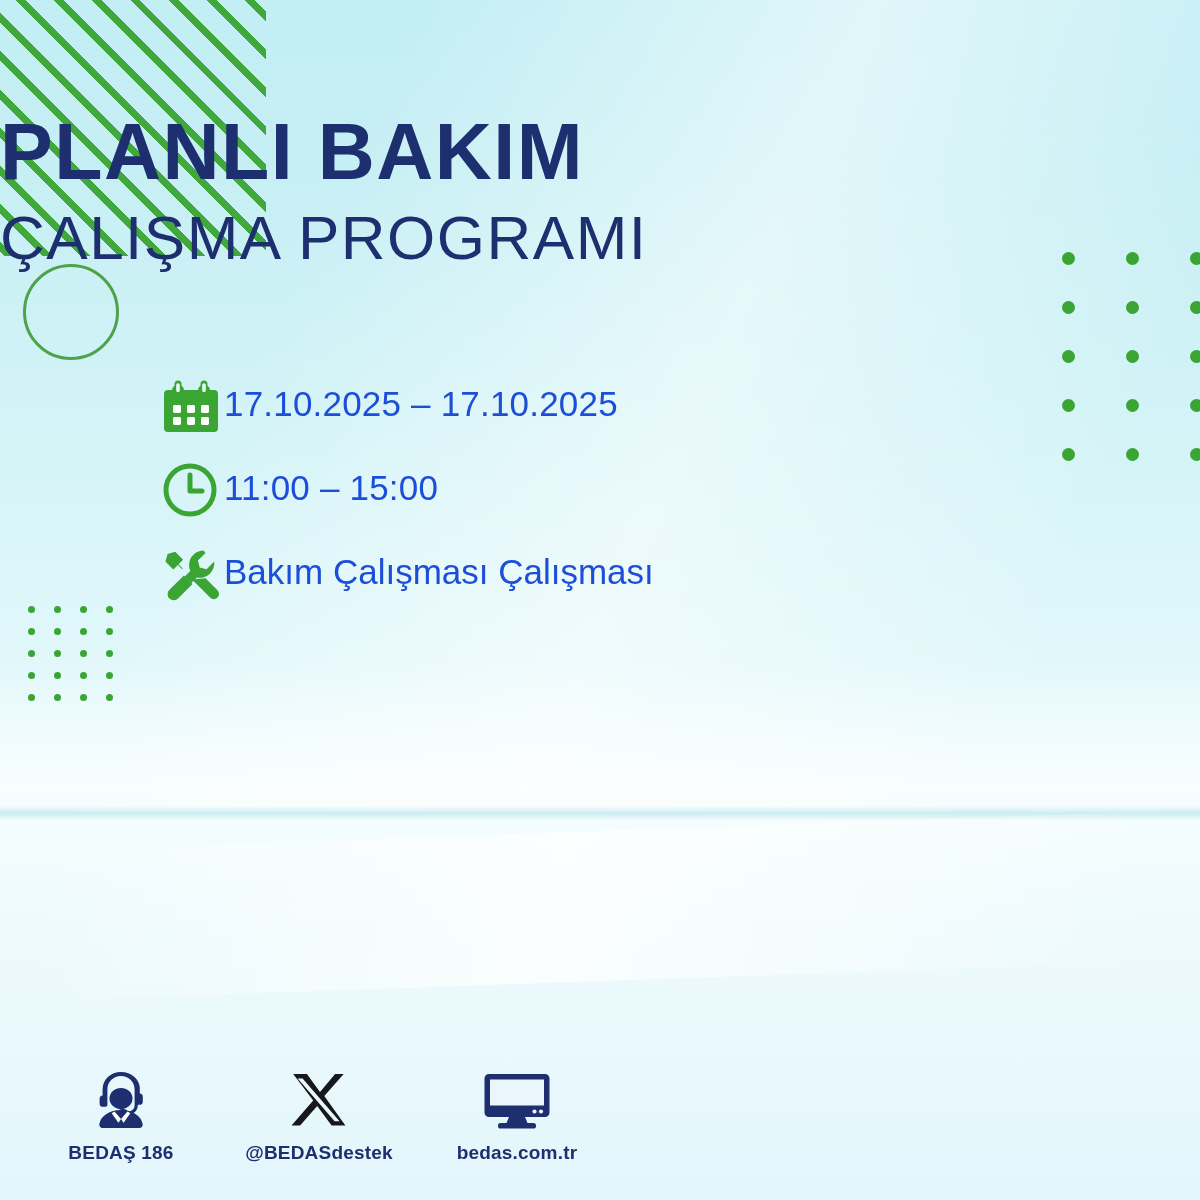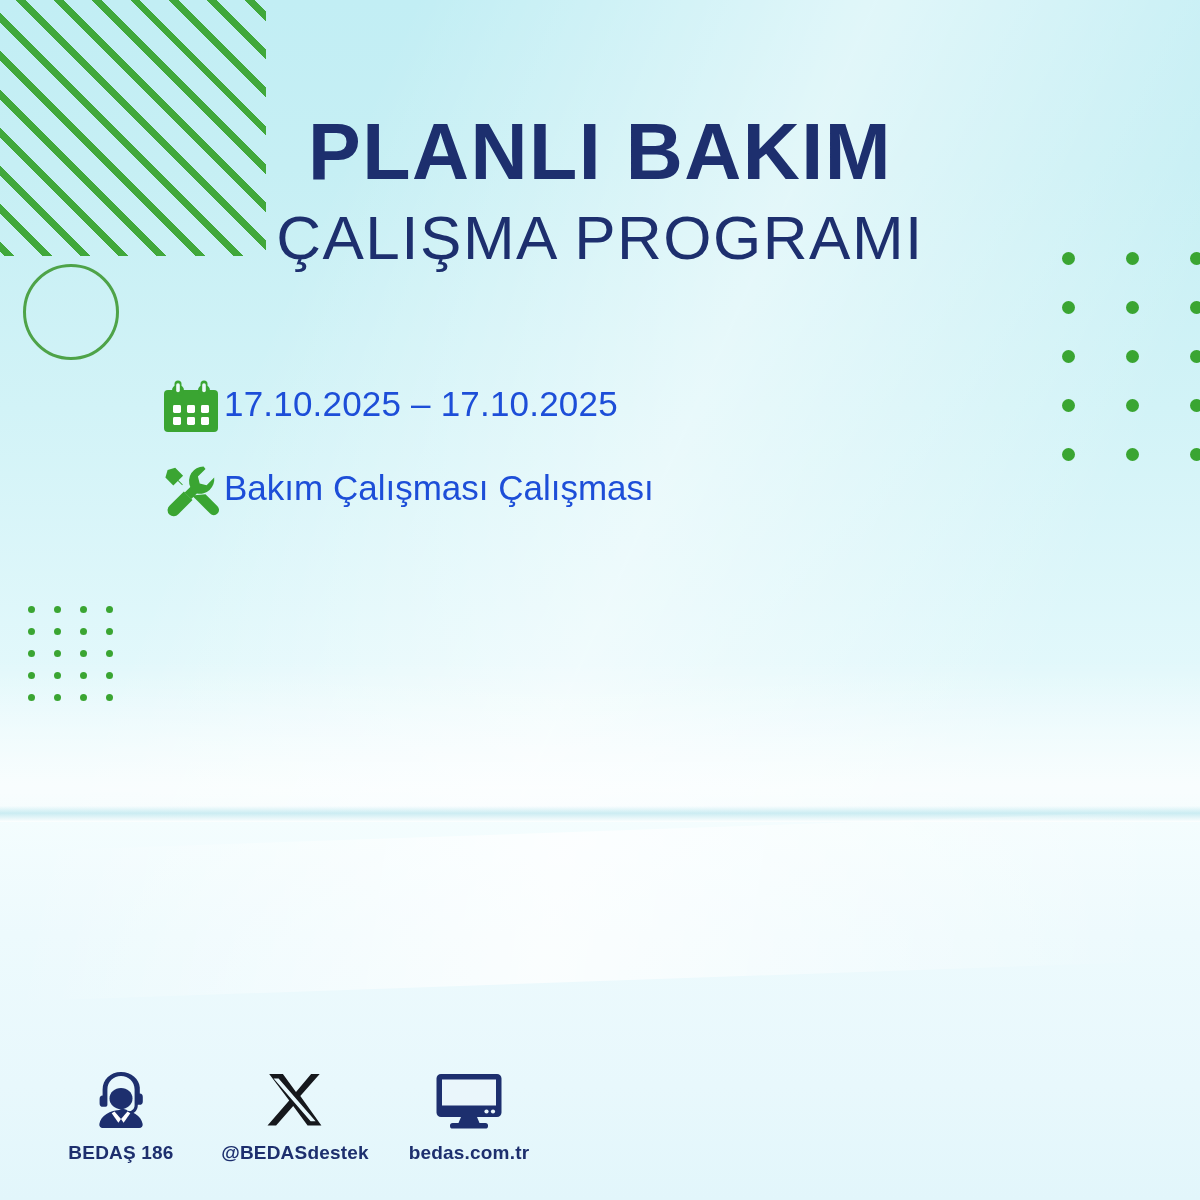--- a/index.html
+++ b/index.html
@@ -149,21 +149,20 @@
     align-items: center;
   }
   .dotgrid-right span { width: 13px; height: 13px; }
 
   
   .title-wrap {
     position: absolute;
     left: 0;
     top: 112px;
     width: 1200px;
-    text-align: center;
   }
   .title-main {
     font-family: "Liberation Sans", sans-serif;
     font-weight: 700;
     font-size: 79px;
     line-height: 1.0;
     letter-spacing: 1.5px;
     color: #1d2f6e;
     margin: 0;
     white-space: nowrap;
@@ -219,21 +218,21 @@
   .row-task { margin-top: 6px; }
   .row-addr { margin-top: 6px; }
 
   
   .contacts {
     position: absolute;
     left: 46px;
     top: 1068px;
     display: flex;
     align-items: flex-end;
-    gap: 24px;
+    gap: 48px;
   }
   .contact {
     width: 150px;
     display: flex;
     flex-direction: column;
     align-items: center;
   }
   .contact .glyph {
     height: 62px;
     display: flex;
@@ -362,20 +361,29 @@
           <rect x="25" y="27" width="8" height="8" rx="1.4" fill="#ffffff"></rect>
           <rect x="39" y="27" width="8" height="8" rx="1.4" fill="#ffffff"></rect>
           <rect x="11" y="39" width="8" height="8" rx="1.4" fill="#ffffff"></rect>
           <rect x="25" y="39" width="8" height="8" rx="1.4" fill="#ffffff"></rect>
           <rect x="39" y="39" width="8" height="8" rx="1.4" fill="#ffffff"></rect>
         </svg>
       </div>
       <div class="info-text">17.10.2025 – 17.10.2025</div>
     </div>
 
+    <div class="info-row row-time">
+      <div class="info-icon">
+        <svg width="56" height="56" viewBox="0 0 56 56" aria-hidden="true">
+          <circle cx="28" cy="28" r="24" fill="none" stroke="#3aa532" stroke-width="5"></circle>
+          <path d="M28 13 V29 H40" fill="none" stroke="#3aa532" stroke-width="5" stroke-linecap="round" stroke-linejoin="round"></path>
+        </svg>
+      </div>
+      <div class="info-text">11:00 – 15:00</div>
+    </div>
 
     <div class="info-row row-task">
       <div class="info-icon">
         <svg width="58" height="56" viewBox="0 0 58 56" aria-hidden="true">
           <g fill="#3aa532">
             <path d="M42.5 4.5 a14.5 14.5 0 0 0 -13.2 20.4 l-5.6 5.6 6.6 6.6 5.6 -5.6 A14.5 14.5 0 0 0 53.2 15.6 l-7.6 7.6 -6.9 -1.8 -1.8 -6.9 7.6 -7.6 a14.6 14.6 0 0 0 -2 -2.4 z" transform="translate(-1,0)"></path>
             <path d="M30.5 38 l-8.6 -8.6 -14.2 14.2 a6.1 6.1 0 1 0 8.6 8.6 z"></path>
             <path d="M20.8 22.6 l-4.3 -4.3 4.6 -4.6 -7.9 -7.9 -7.6 2.2 -2.2 7.6 7.9 7.9 4.6 -4.6 4.3 4.3 z"></path>
             <path d="M34.9 35.4 l6.2 6.2 12 12 a5.2 5.2 0 0 0 7.4 -7.4 l-12 -12 z" transform="translate(-5,-2)"></path>
           </g>

